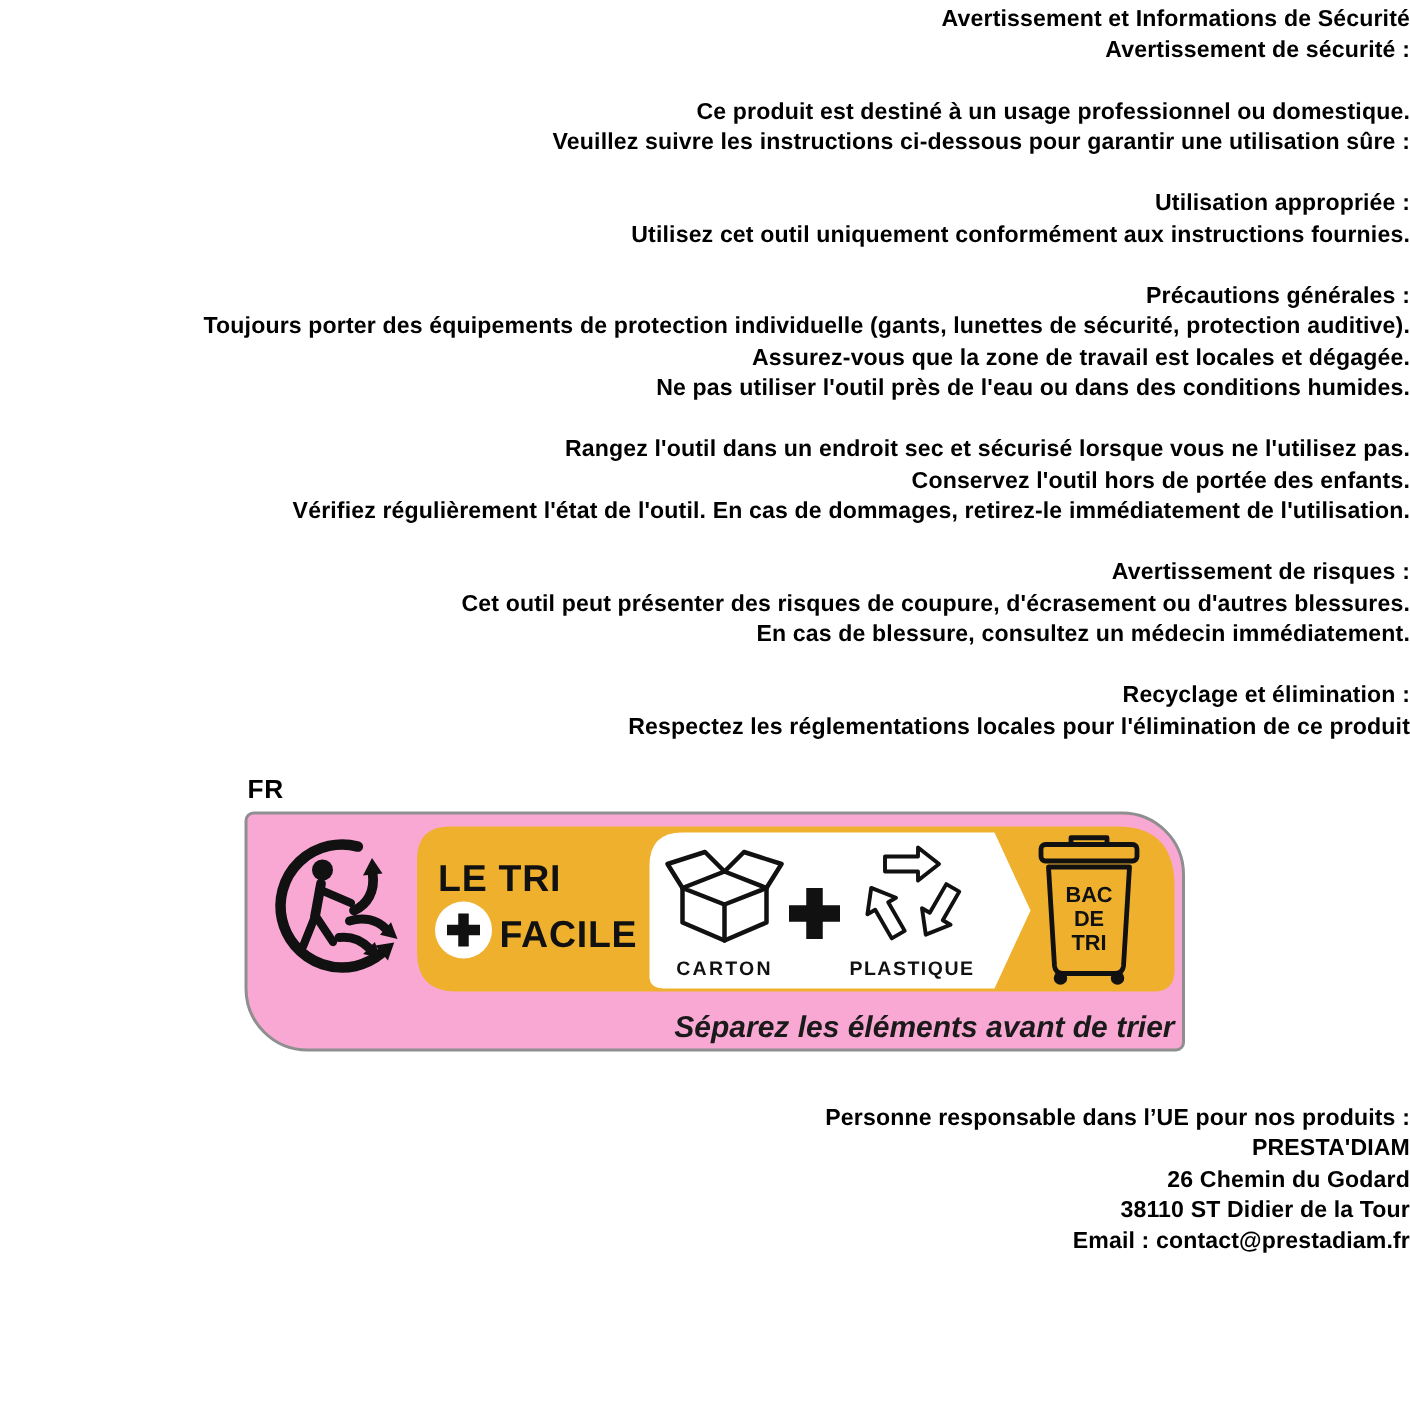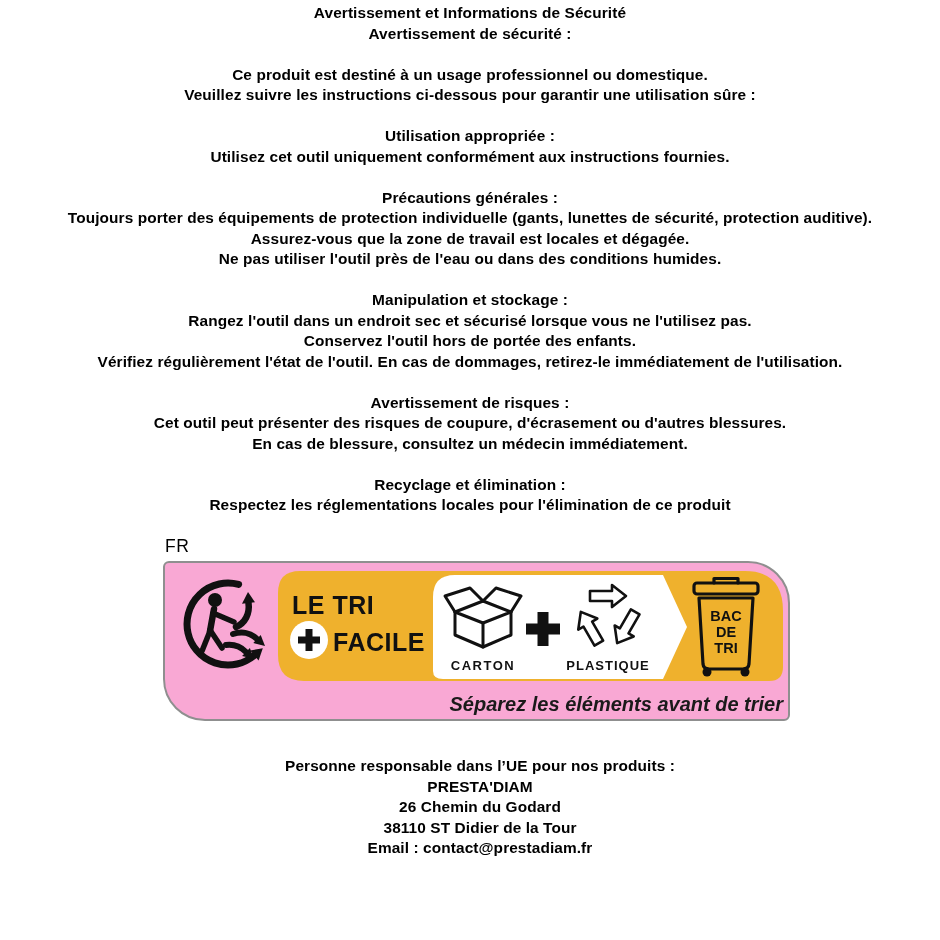--- a/index.html
+++ b/index.html
@@ -2,28 +2,28 @@
 <html><head>
 <meta charset="utf-8">
 <style>
   html,body{margin:0;padding:0;background:#ffffff;}
   body{
     width:940px;height:940px;overflow:hidden;
     font-family:"Liberation Sans","DejaVu Sans",sans-serif;
     color:#000;
   }
   .page{width:940px;height:940px;position:relative;padding-top:3px;box-sizing:border-box;}
-  .sec{margin:0 0 20.5px 0;text-align:center;}
+  .sec{margin:0 0 20.5px 0;text-align:right;}
   .line{
     height:20.5px;line-height:20.5px;font-size:15.4px;font-weight:700;
     white-space:nowrap;letter-spacing:0.1px;
   }
   .fr-tag{
     margin:16px 0 4px 165px;height:21px;line-height:21px;
-    font-size:17.5px;font-weight:400;letter-spacing:0.5px;
+    font-size:17.5px;font-weight:700;letter-spacing:0.5px;
   }
   .label-box{
     margin-left:163px;width:623px;height:156px;
     border:2px solid #8f8f8f;border-radius:6px 42px 6px 42px;
     background:#f9a8d4;position:relative;overflow:hidden;
   }
   .label-box svg{display:block;}
   .contact{margin-top:35px;padding-left:20px;}
   .stroke{fill:none;stroke:#111;stroke-linejoin:round;stroke-linecap:round;}
 </style>
@@ -48,21 +48,20 @@
   </div>
 
   <div class="sec">
     <div class="line">Précautions générales :</div>
     <div class="line">Toujours porter des équipements de protection individuelle (gants, lunettes de sécurité, protection auditive).</div>
     <div class="line">Assurez-vous que la zone de travail est locales et dégagée.</div>
     <div class="line">Ne pas utiliser l'outil près de l'eau ou dans des conditions humides.</div>
   </div>
 
   <div class="sec">
-    <div class="line">Manipulation et stockage :</div>
     <div class="line">Rangez l'outil dans un endroit sec et sécurisé lorsque vous ne l'utilisez pas.</div>
     <div class="line">Conservez l'outil hors de portée des enfants.</div>
     <div class="line">Vérifiez régulièrement l'état de l'outil. En cas de dommages, retirez-le immédiatement de l'utilisation.</div>
   </div>
 
   <div class="sec">
     <div class="line">Avertissement de risques :</div>
     <div class="line">Cet outil peut présenter des risques de coupure, d'écrasement ou d'autres blessures.</div>
     <div class="line">En cas de blessure, consultez un médecin immédiatement.</div>
   </div>

